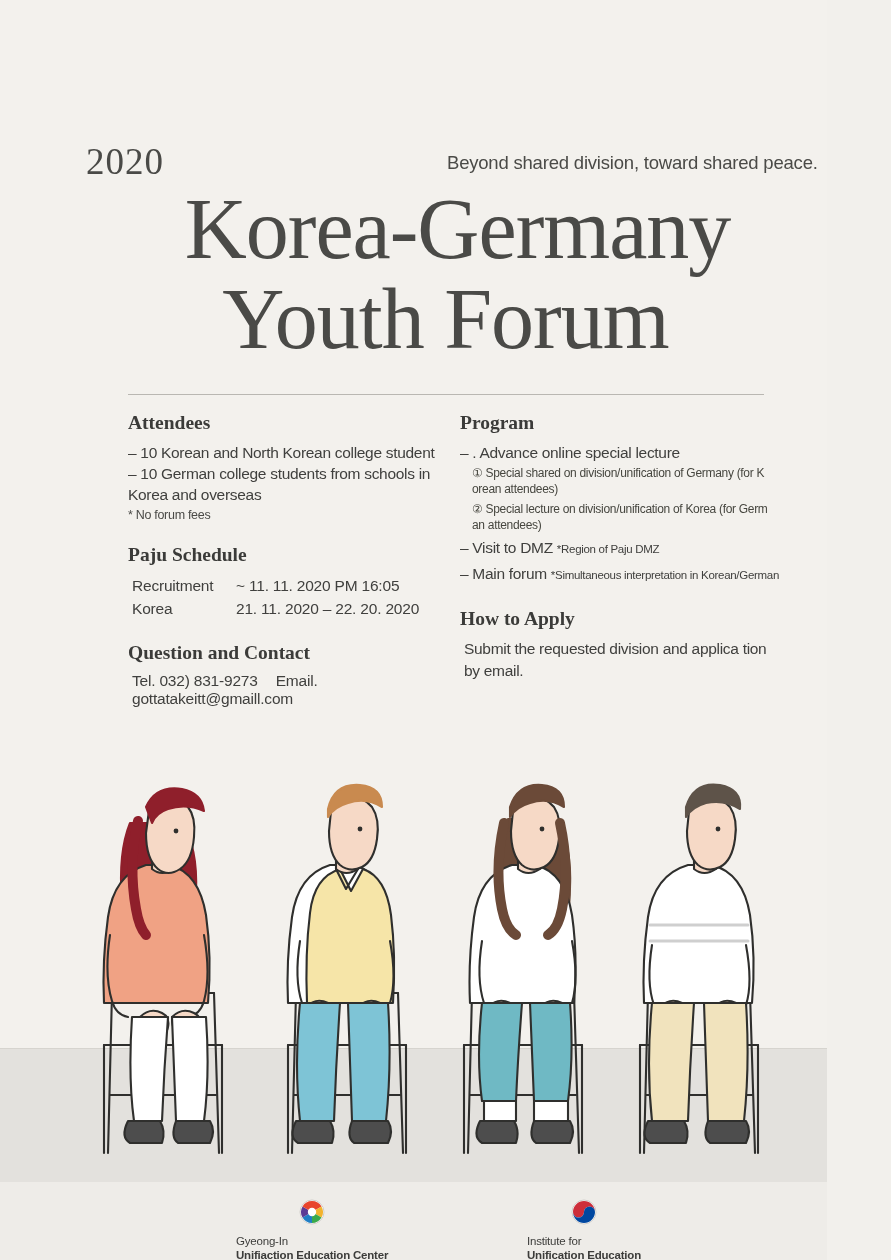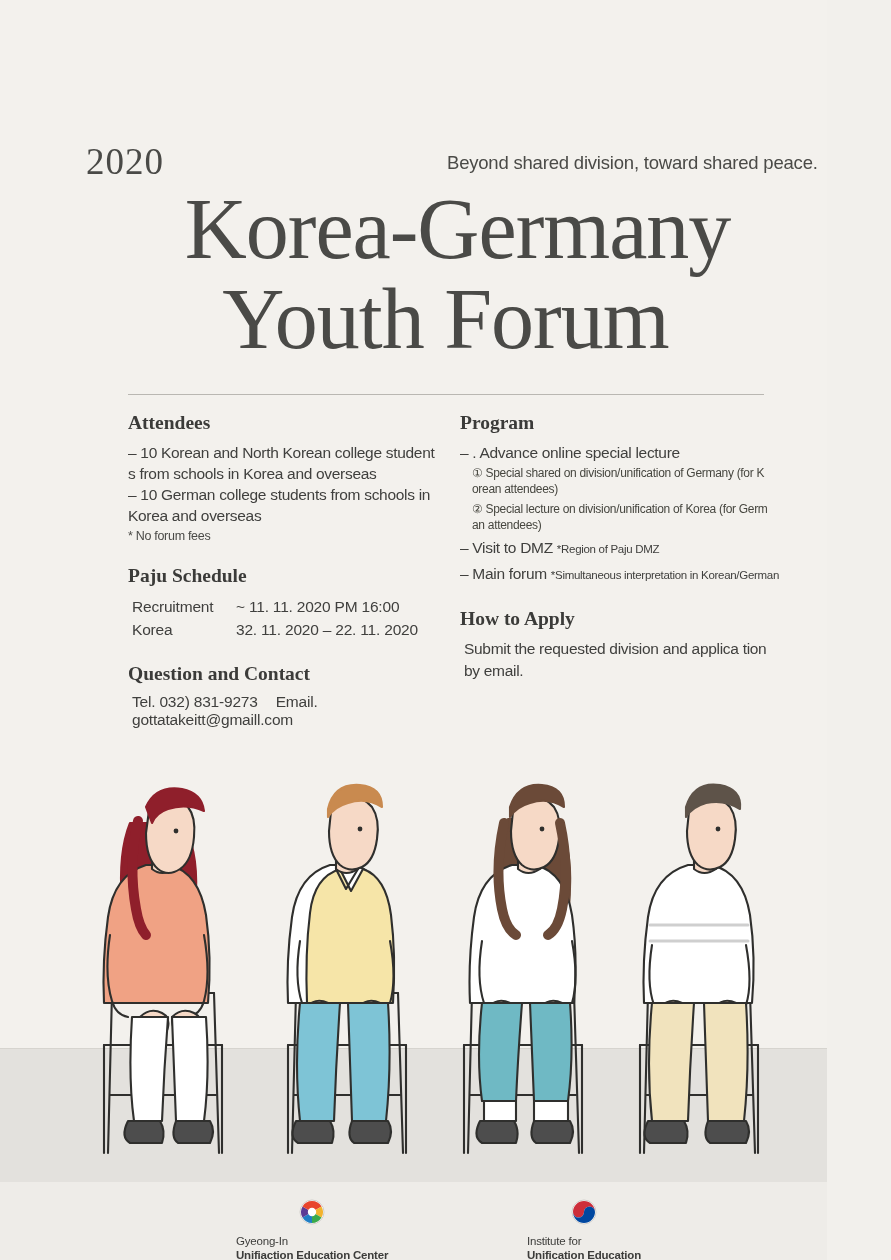--- a/index.html
+++ b/index.html
@@ -214,31 +214,30 @@
 
   <div class="year">2020</div>
   <div class="tagline">Beyond shared division, toward shared peace.</div>
   <h1 class="title-1">Korea-Germany</h1>
   <h1 class="title-2">Youth Forum</h1>
   <div class="divider"></div>
 
   <div class="col-left">
     <div class="sec-head">Attendees</div>
     <p class="body-line">– 10 Korean and North Korean college student</p>
-    <p class="body-line">s from schools in Korea and overseas</p>
     <p class="body-line">– 10 German college students from schools in</p>
     <p class="body-line">Korea and overseas</p>
     <p class="small-note">* No forum fees</p>
 
     <div class="sec-head gap">Paju Schedule</div>
     <p class="schedule-line">
-      <span class="lbl">Recruitment</span><span>~ 11. 11. 2020 PM 16:00</span>
+      <span class="lbl">Recruitment</span><span>~ 11. 11. 2020 PM 16:05</span>
     </p>
     <p class="schedule-line">
-      <span class="lbl">Korea</span><span>32. 11. 2020 – 22. 11. 2020</span>
+      <span class="lbl">Korea</span><span>21. 11. 2020 – 22. 20. 2020</span>
     </p>
 
     <div class="sec-head gap">Question and Contact</div>
     <p class="contact-line">
       <span>Tel. 032) 831-9273</span><span class="sp"></span><span>Email. gottatakeitt@gmaill.com</span>
     </p>
   </div>
 
   <div class="col-right">
     <div class="sec-head">Program</div>

